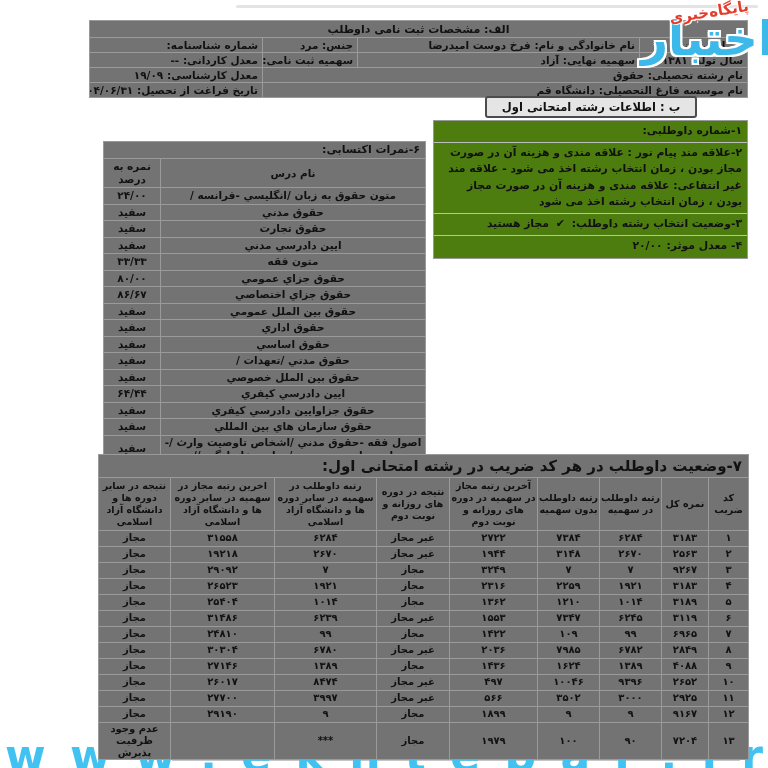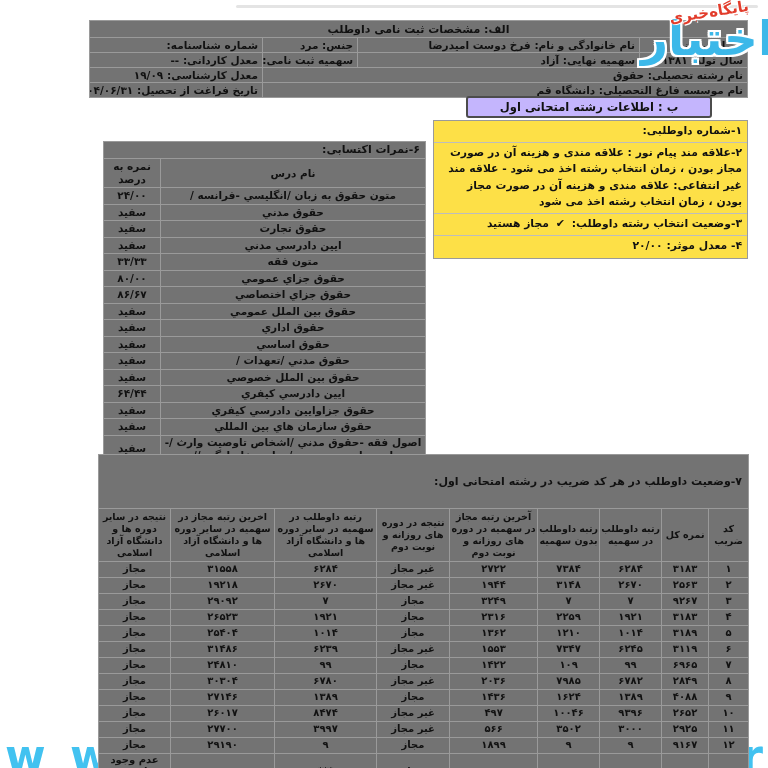--- a/index.html
+++ b/index.html
@@ -13,42 +13,42 @@
 
   .top-line { position:absolute; top:5px; left:236px; right:10px; height:3px; background:#e4e4e4; border-radius:3px; }
 
   
   .table-a { position:absolute; top:20px; right:20px; width:658px; font-size:10.5px; z-index:2; table-layout:fixed; }
   .table-a td { height:15px; padding:0 4px; text-align:right; white-space:nowrap; overflow:hidden; }
   .table-a .title-cell { text-align:center; font-size:11px; height:17px; }
 
   
   .section-b-box {
-    position:absolute; top:96px; right:56px; width:246px; height:22px; z-index:2;
-    border:2px solid #4c4c4c; border-radius:3px; background:#c4b5fd;
+    position:absolute; top:96px; right:71px; width:212px; height:22px; z-index:2;
+    border:2px solid #4c4c4c; border-radius:3px; background:#e5e5e5;
     display:flex; align-items:center; justify-content:center;
     font-size:11.5px; font-weight:bold; color:#111;
   }
 
   
   .info-box { position:absolute; top:120px; right:20px; width:315px; z-index:2;
-    border:1px solid #9a9a9a; background:#fde047; font-size:10.8px; font-weight:bold; color:#111; }
+    border:1px solid #9a9a9a; background:#4d7c0f; font-size:10.8px; font-weight:bold; color:#111; }
   .info-item { padding:2px 5px 3px; border-bottom:1px solid #bdbdbd; line-height:1.5; text-align:right; }
   .info-item:last-child { border-bottom:none; }
   .check-icon { display:inline-block; margin:0 3px; font-size:11px; }
 
   
   .table-scores { position:absolute; top:121px; left:103px; width:322px; z-index:2; font-size:10.5px; table-layout:fixed;margin-top:20px; }
   .table-scores .title-cell { text-align:right; padding:1px 5px; height:17px; font-size:11px; }
   .table-scores th { height:29px; text-align:center; padding:1px 3px; line-height:1.2; }
   .table-scores td { height:16.5px; text-align:center; padding:0 3px; line-height:1.25; }
 
   
   .table-status { position:absolute; top:454px; left:98px; width:650px; z-index:2; font-size:10px; table-layout:fixed; }
-  .table-status .title-cell { text-align:right; padding:20px 6px; height:20px; font-size:11px; }
+  .table-status .title-cell { text-align:right; padding:2px 6px; height:20px; font-size:15px; }
   .table-status th { font-size:9.5px; line-height:1.25; padding:2px 1px; height:50px; text-align:center; vertical-align:middle; }
   .table-status td { height:16px; text-align:center; padding:0 1px; line-height:1.2; }
 
   
   .watermark {
     position:absolute; bottom:-10px; left:0; right:0; z-index:1;
     display:flex; justify-content:space-between; padding:0 5px;
     font-size:44px; font-weight:bold; line-height:1;
     font-family:"DejaVu Sans", sans-serif; direction:ltr;
   }

